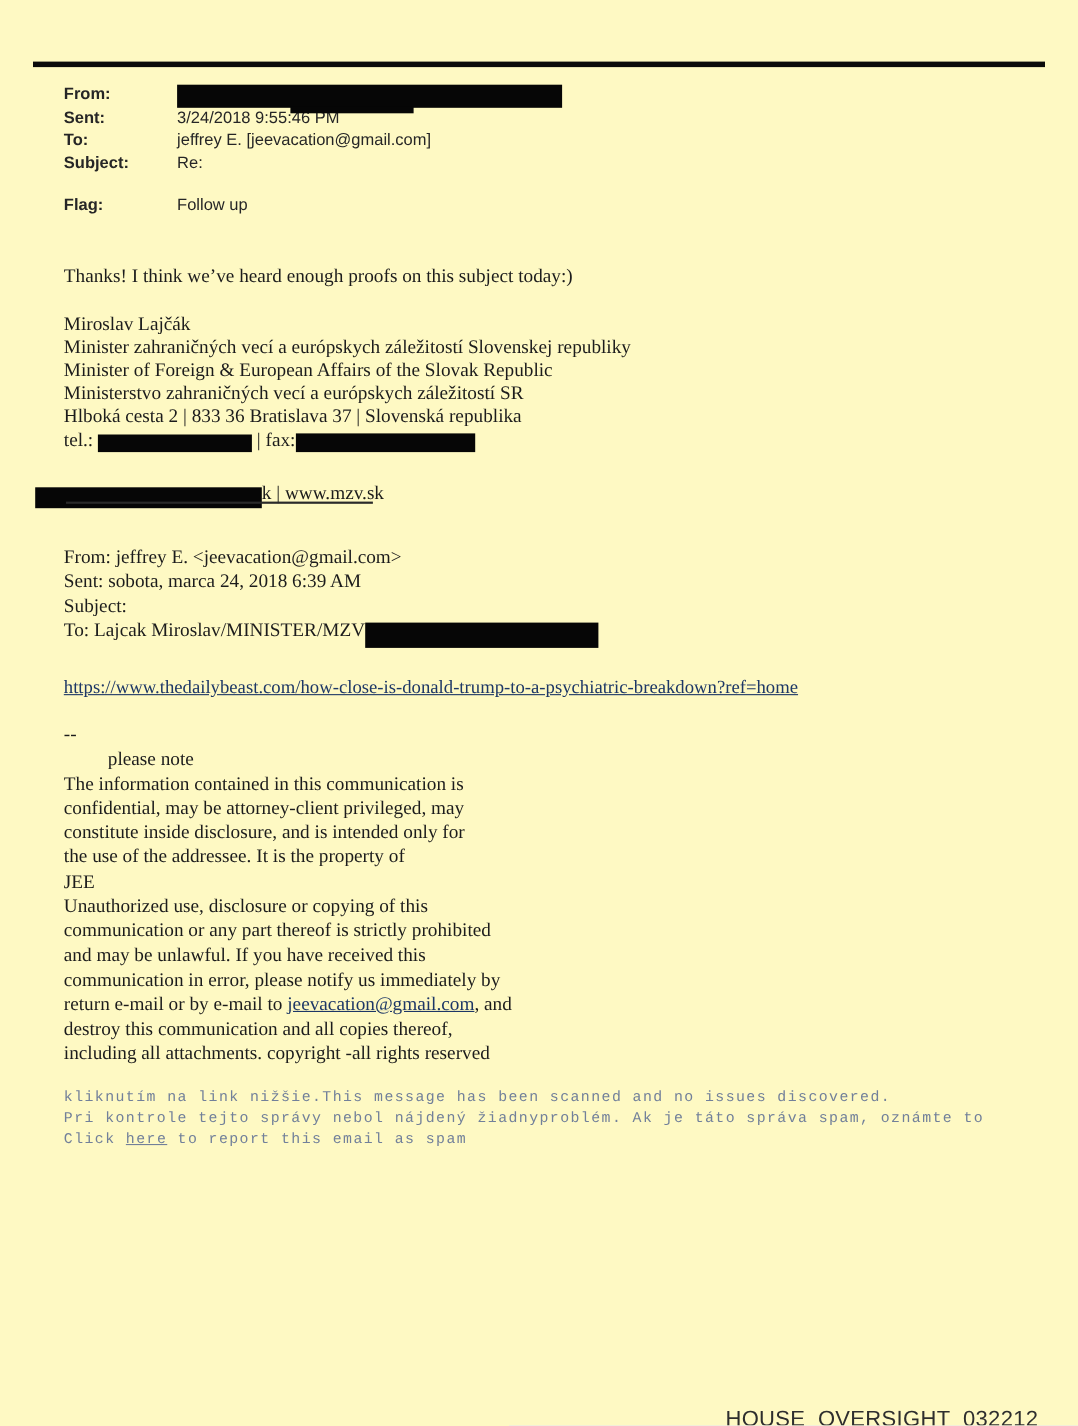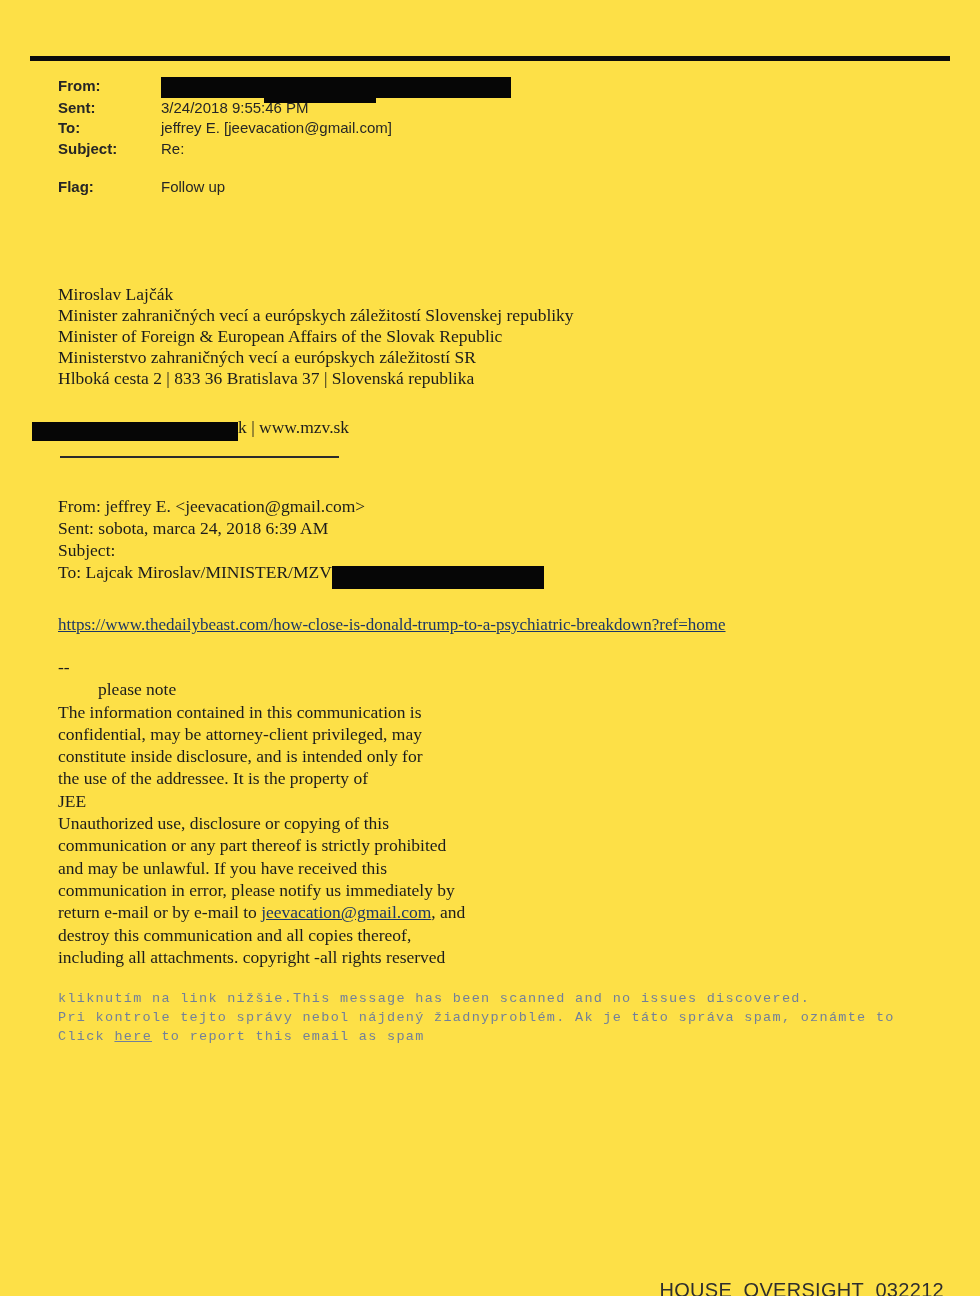--- a/index.html
+++ b/index.html
@@ -1,20 +1,20 @@
 <!DOCTYPE html>
 <html><head>
 <meta charset="utf-8">
 <style>
   html,body{margin:0;padding:0;background:#e8e8e8;}
   .page{
     position:relative;
     width:980px;height:1296px;
     margin:0 auto;
-    background:#fde047;
+    background:#fef9c3;
     color:#1c1c1c;
     font-family:"Liberation Serif", serif;
     overflow:hidden;
   }
   
   .topline{position:absolute;left:30px;top:56px;width:920px;height:5px;background:#0b0b0b;}
 
   
   .hdr{position:absolute;left:58px;top:76px;font-family:"Liberation Sans",sans-serif;font-size:15px;color:#262626;}
   .hdr-row{display:flex;line-height:20.4px;align-items:flex-start;}
@@ -82,27 +82,29 @@
       <span class="hdr-lbl">Subject:</span>
       <span>Re:</span>
     </div>
     <div class="hdr-gap"></div>
     <div class="hdr-row">
       <span class="hdr-lbl">Flag:</span>
       <span>Follow up</span>
     </div>
   </div>
 
+  <div class="greeting">Thanks! I think we’ve heard enough proofs on this subject today:)</div>
 
   <div class="signature">
     <div>Miroslav Lajčák</div>
     <div>Minister zahraničných vecí a európskych záležitostí Slovenskej republiky</div>
     <div>Minister of Foreign &amp; European Affairs of the Slovak Republic</div>
     <div>Ministerstvo zahraničných vecí a európskych záležitostí SR</div>
     <div>Hlboká cesta 2 | 833 36 Bratislava 37 | Slovenská republika</div>
+    <div><span>tel.: </span><span class="redact bar-tel"></span><span> | fax:</span><span class="redact bar-fax"></span></div>
     <div class="sig-mzv-line"><span class="redact bar-mzv"></span><span>k | www.mzv.sk</span></div>
   </div>
 
   <div class="separator"></div>
 
   <div class="fwd">
     <div>From: jeffrey E. &lt;jeevacation@gmail.com&gt;</div>
     <div>Sent: sobota, marca 24, 2018 6:39 AM</div>
     <div>Subject:</div>
     <div><span>To: Lajcak Miroslav/MINISTER/MZV</span><span class="redact bar-to"></span></div>

